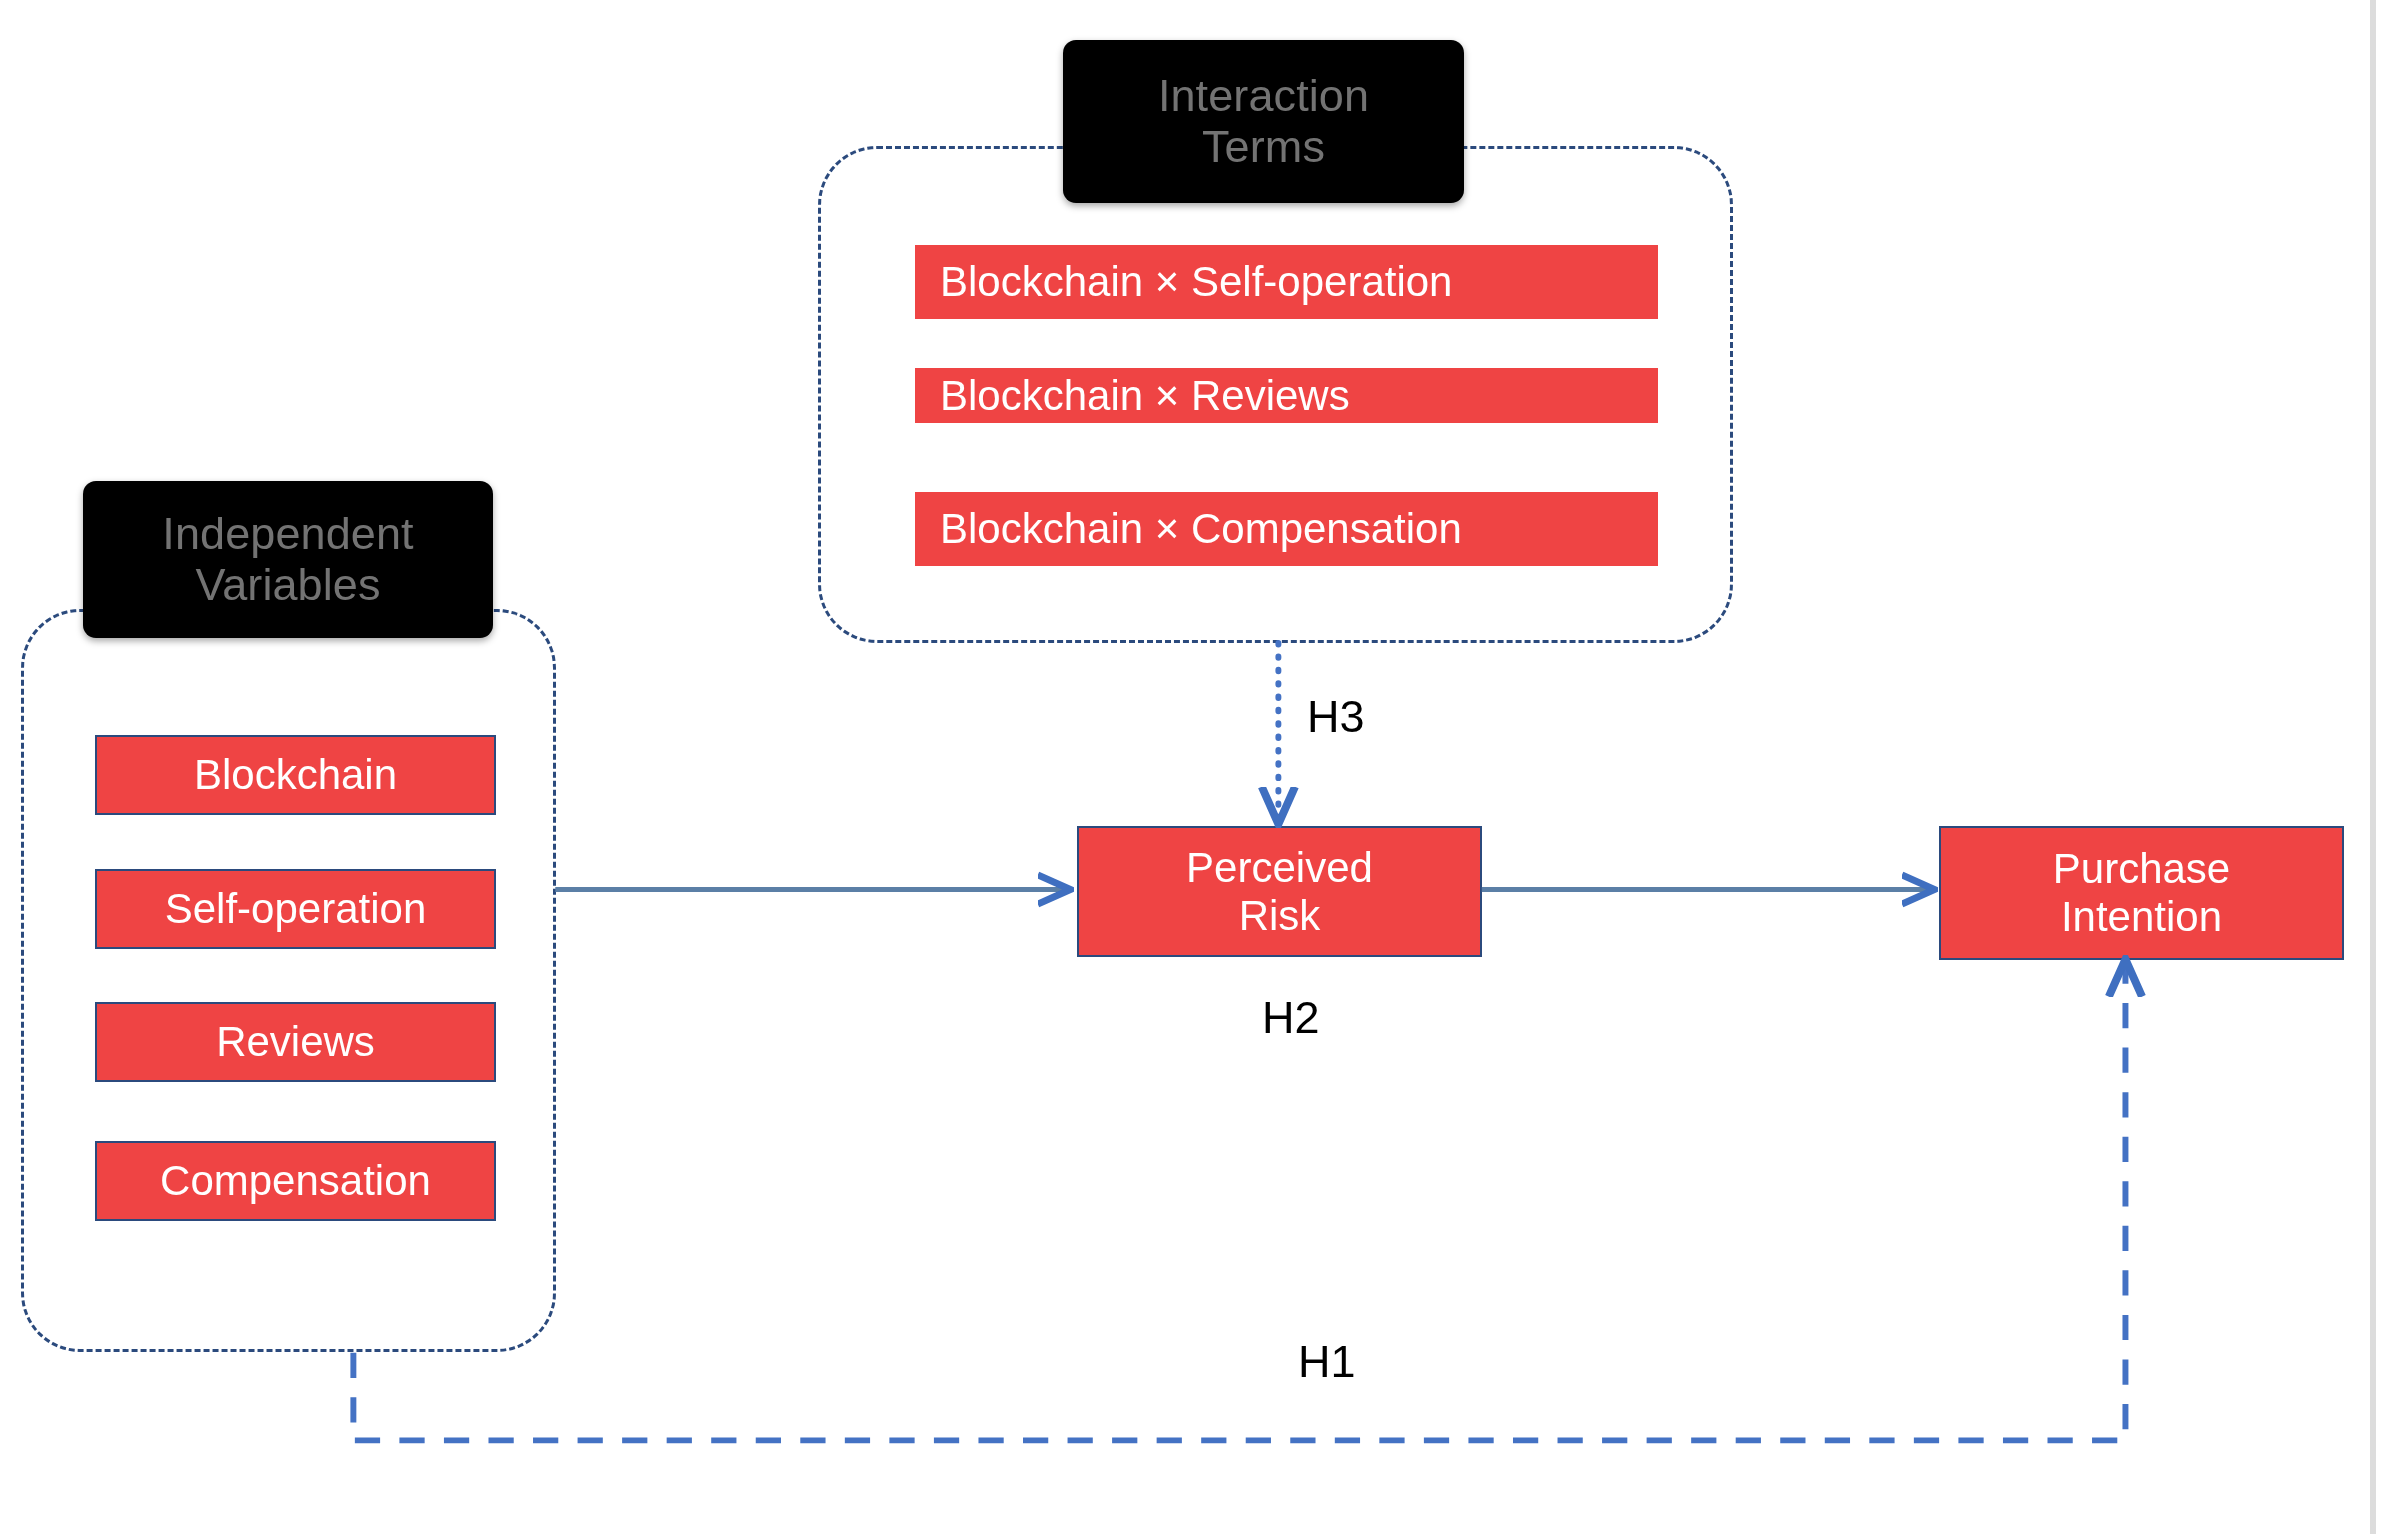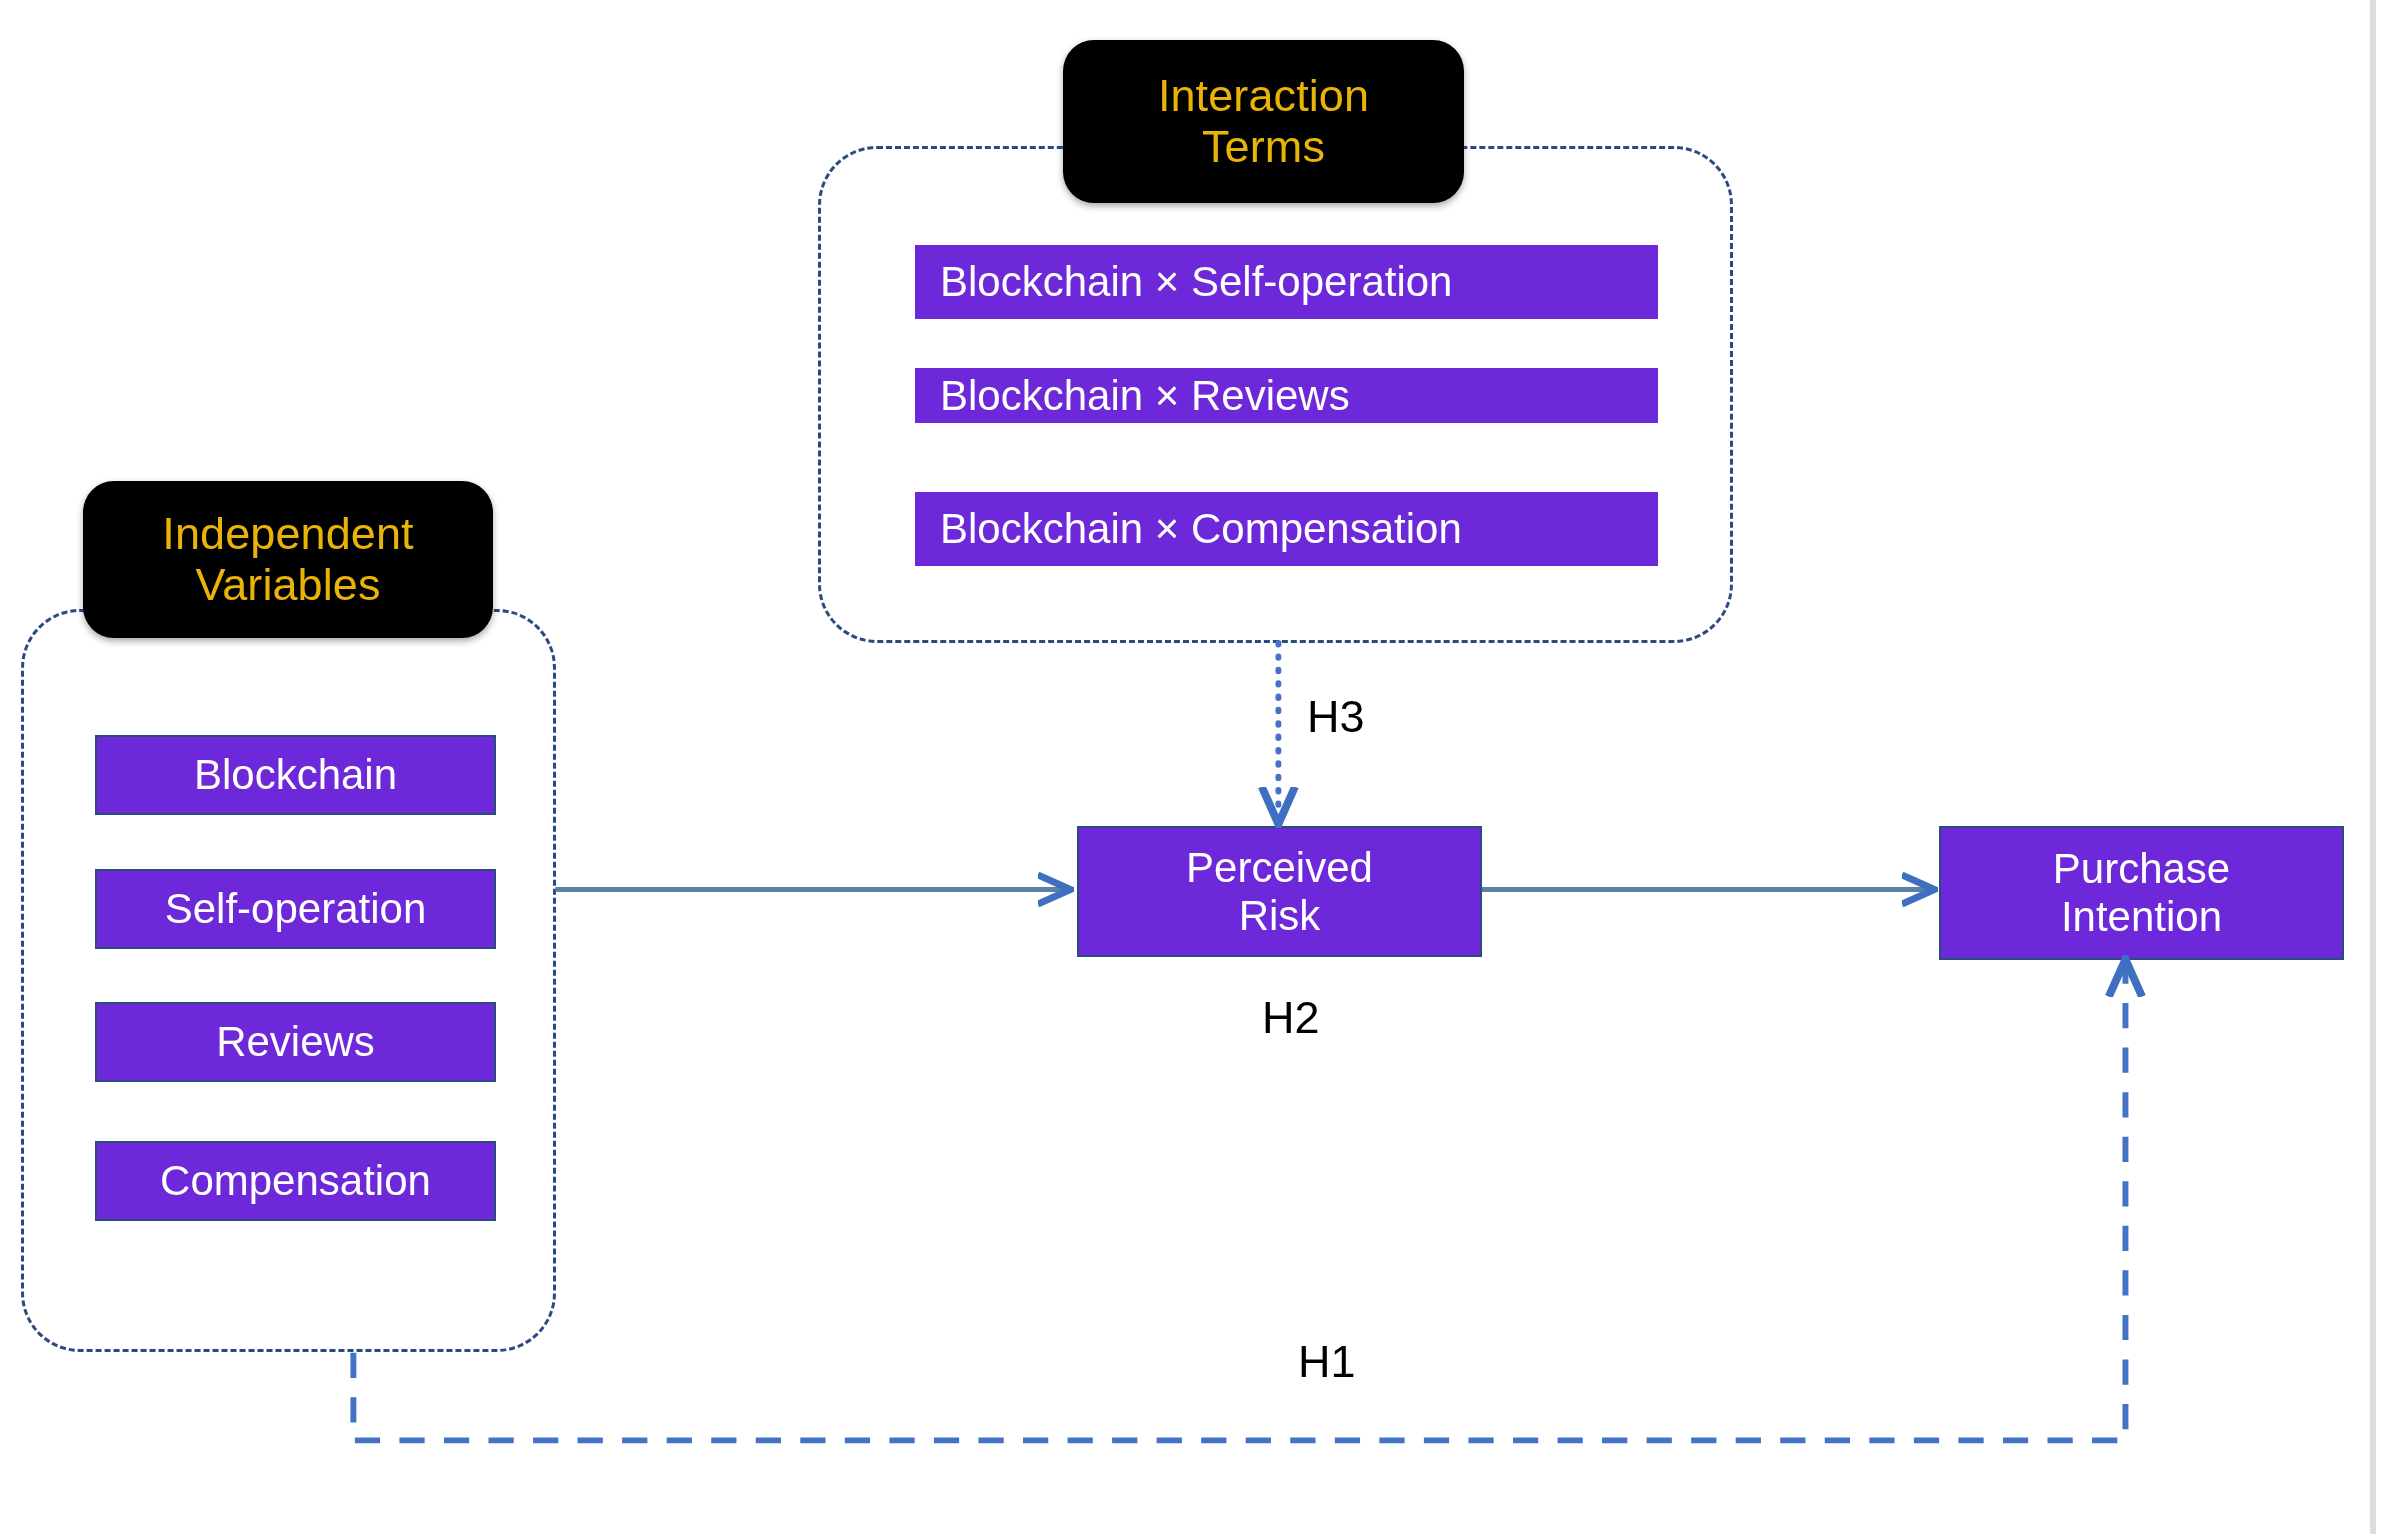--- a/index.html
+++ b/index.html
@@ -33,38 +33,38 @@
     border: 3.7px dashed #2b4a7d;
     border-radius: 59px;
     box-sizing: border-box;
     background: transparent;
   }
 
   
   .title-pill {
     position: absolute;
     background: #000000;
-    color: #eab308;
-    border-radius: 31px;
+    color: #737373;
+    border-radius: 13px;
     box-sizing: border-box;
     display: flex;
     align-items: center;
     justify-content: center;
     text-align: center;
     line-height: 1.12;
     font-size: 45px;
     letter-spacing: 0.1px;
     box-shadow: 0 3px 7.4px rgba(0,0,0,0.35);
     z-index: 5;
   }
 
   
   .blue-box {
     position: absolute;
-    background: #6d28d9;
+    background: #ef4444;
     color: #ffffff;
     box-sizing: border-box;
     display: flex;
     align-items: center;
     justify-content: center;
     text-align: center;
     line-height: 1.14;
     font-size: 42px;
     border: 2.2px solid #2b4a7d;
   }

